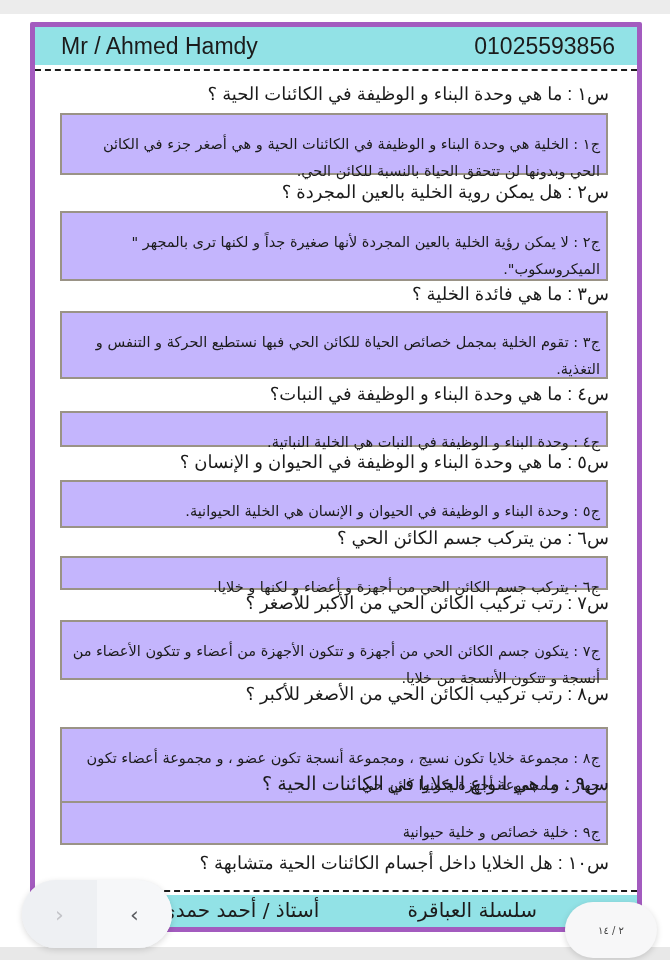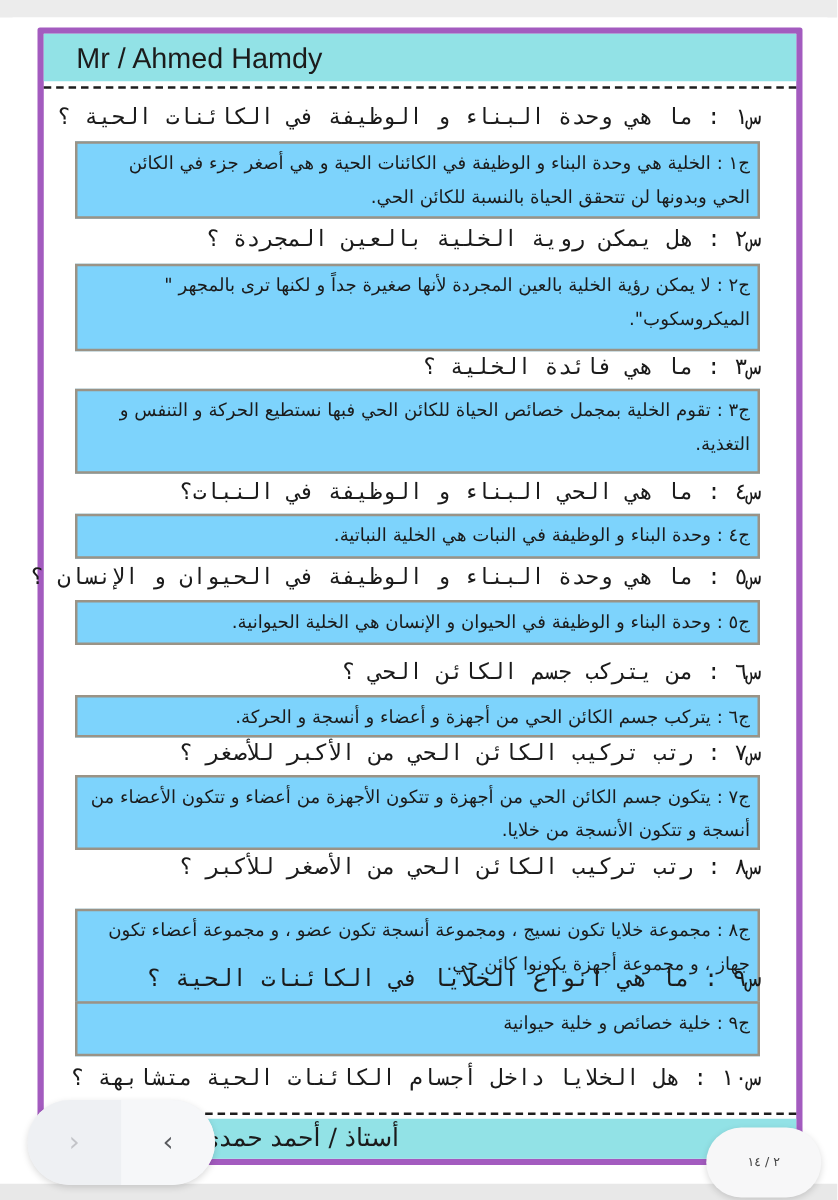--- a/index.html
+++ b/index.html
@@ -20,26 +20,26 @@
     background:#92e2e6; display:flex; justify-content:space-between; align-items:center;
     padding:0 22px 0 26px; box-sizing:border-box;
     font-family:"Liberation Sans", sans-serif; font-size:23px; color:#1b1b1b;
   }
   .dash { position:absolute; left:0; width:602px; border-top:2px dashed #1d1d1d; }
   .dash.top { top:42px; }
   .dash.bottom { top:863px; }
   .content { position:absolute; left:0; top:48px; width:602px; direction:rtl; }
   .q {
     position:absolute; right:28px; font-size:18px; color:#1b1b1b;
-    font-family:Liberation Mono, monospace; white-space:nowrap;
+    font-family:Liberation Sans, sans-serif; white-space:nowrap;
   }
   .a {
     position:absolute; left:25px; width:548px; box-sizing:border-box;
-    background:#7dd3fc; border:2px solid #9a9386;
-    padding:3px 6px 0 8px; font-size:14.5px; line-height:27px; color:#1b1b1b;
+    background:#c4b5fd; border:2px solid #9a9386;
+    padding:16px 6px 0 8px; font-size:14.5px; line-height:27px; color:#1b1b1b;
     direction:rtl; text-align:right;
   }
   .footer-band {
     position:absolute; left:0; top:868px; width:602px; height:32px; background:#92e2e6;
     direction:rtl; font-size:20px; color:#1b1b1b;
   }
   .footer-right { position:absolute; right:100px; top:3px; }
   .footer-left { position:absolute; left:125px; top:3px; }
   .nav-pill {
     position:absolute; left:22px; top:880px; width:150px; height:68px;
@@ -59,56 +59,58 @@
 </head>
 <body>
 
 <div class="top-strip"></div>
 
 <div class="page-card"></div>
 
 <div class="frame">
   <div class="header-band">
     <span>Mr / Ahmed Hamdy</span>
+    <span>01025593856</span>
   </div>
   <div class="dash top"></div>
 
   <div class="content">
     <div class="q" style="top:8px">س١ : ما هي وحدة البناء و الوظيفة في الكائنات الحية ؟</div>
     <div class="a" style="top:38px;height:62px">ج١ : الخلية هي وحدة البناء و الوظيفة في الكائنات الحية و هي أصغر جزء في الكائن الحي وبدونها لن تتحقق الحياة بالنسبة للكائن الحي.</div>
 
     <div class="q" style="top:106px">س٢ : هل يمكن روية الخلية بالعين المجردة ؟</div>
     <div class="a" style="top:136px;height:70px">ج٢ : لا يمكن رؤية الخلية بالعين المجردة لأنها صغيرة جداً و لكنها ترى بالمجهر " الميكروسكوب".</div>
 
     <div class="q" style="top:208px">س٣ : ما هي فائدة الخلية ؟</div>
     <div class="a" style="top:236px;height:68px">ج٣ : تقوم الخلية بمجمل خصائص الحياة للكائن الحي فبها نستطيع الحركة و التنفس و التغذية.</div>
 
-    <div class="q" style="top:308px">س٤ : ما هي الحي البناء و الوظيفة في النبات؟</div>
+    <div class="q" style="top:308px">س٤ : ما هي وحدة البناء و الوظيفة في النبات؟</div>
     <div class="a" style="top:336px;height:36px">ج٤ : وحدة البناء و الوظيفة في النبات هي الخلية النباتية.</div>
 
     <div class="q" style="top:376px">س٥ : ما هي وحدة البناء و الوظيفة في الحيوان و الإنسان ؟</div>
-    <div class="a" style="top:405px;height:36px">ج٥ : وحدة البناء و الوظيفة في الحيوان و الإنسان هي الخلية الحيوانية.</div>
+    <div class="a" style="top:405px;height:48px">ج٥ : وحدة البناء و الوظيفة في الحيوان و الإنسان هي الخلية الحيوانية.</div>
 
     <div class="q" style="top:452px">س٦ : من يتركب جسم الكائن الحي ؟</div>
-    <div class="a" style="top:481px;height:34px">ج٦ : يتركب جسم الكائن الحي من أجهزة و أعضاء و أنسجة و الحركة.</div>
+    <div class="a" style="top:481px;height:34px">ج٦ : يتركب جسم الكائن الحي من أجهزة و أعضاء و لكنها و خلايا.</div>
 
     <div class="q" style="top:517px">س٧ : رتب تركيب الكائن الحي من الأكبر للأصغر ؟</div>
     <div class="a" style="top:545px;height:60px">ج٧ : يتكون جسم الكائن الحي من أجهزة و تتكون الأجهزة من أعضاء و تتكون الأعضاء من أنسجة و تتكون الأنسجة من خلايا.</div>
 
     <div class="q" style="top:608px">س٨ : رتب تركيب الكائن الحي من الأصغر للأكبر ؟</div>
     <div class="a" style="top:652px;height:76px">ج٨ : مجموعة خلايا تكون نسيج ، ومجموعة أنسجة تكون عضو ، و مجموعة أعضاء تكون جهاز ، و مجموعة أجهزة يكونوا كائن حي.</div>
 
     <div class="q" style="top:697px;font-size:19px">س٩ : ما هي انواع الخلايا في الكائنات الحية ؟</div>
     <div class="a" style="top:726px;height:44px">ج٩ : خلية خصائص و خلية حيوانية</div>
 
     <div class="q" style="top:777px">س١٠ : هل الخلايا داخل أجسام الكائنات الحية متشابهة ؟</div>
   </div>
 
   <div class="dash bottom"></div>
   <div class="footer-band">
+    <span class="footer-right">سلسلة العباقرة</span>
     <span class="footer-left">أستاذ / أحمد حمدي</span>
   </div>
 </div>
 
 <div class="bottom-strip"></div>
 
 <div class="nav-pill">
   <div class="nav-btn next">
     <span>›</span>
   </div>

